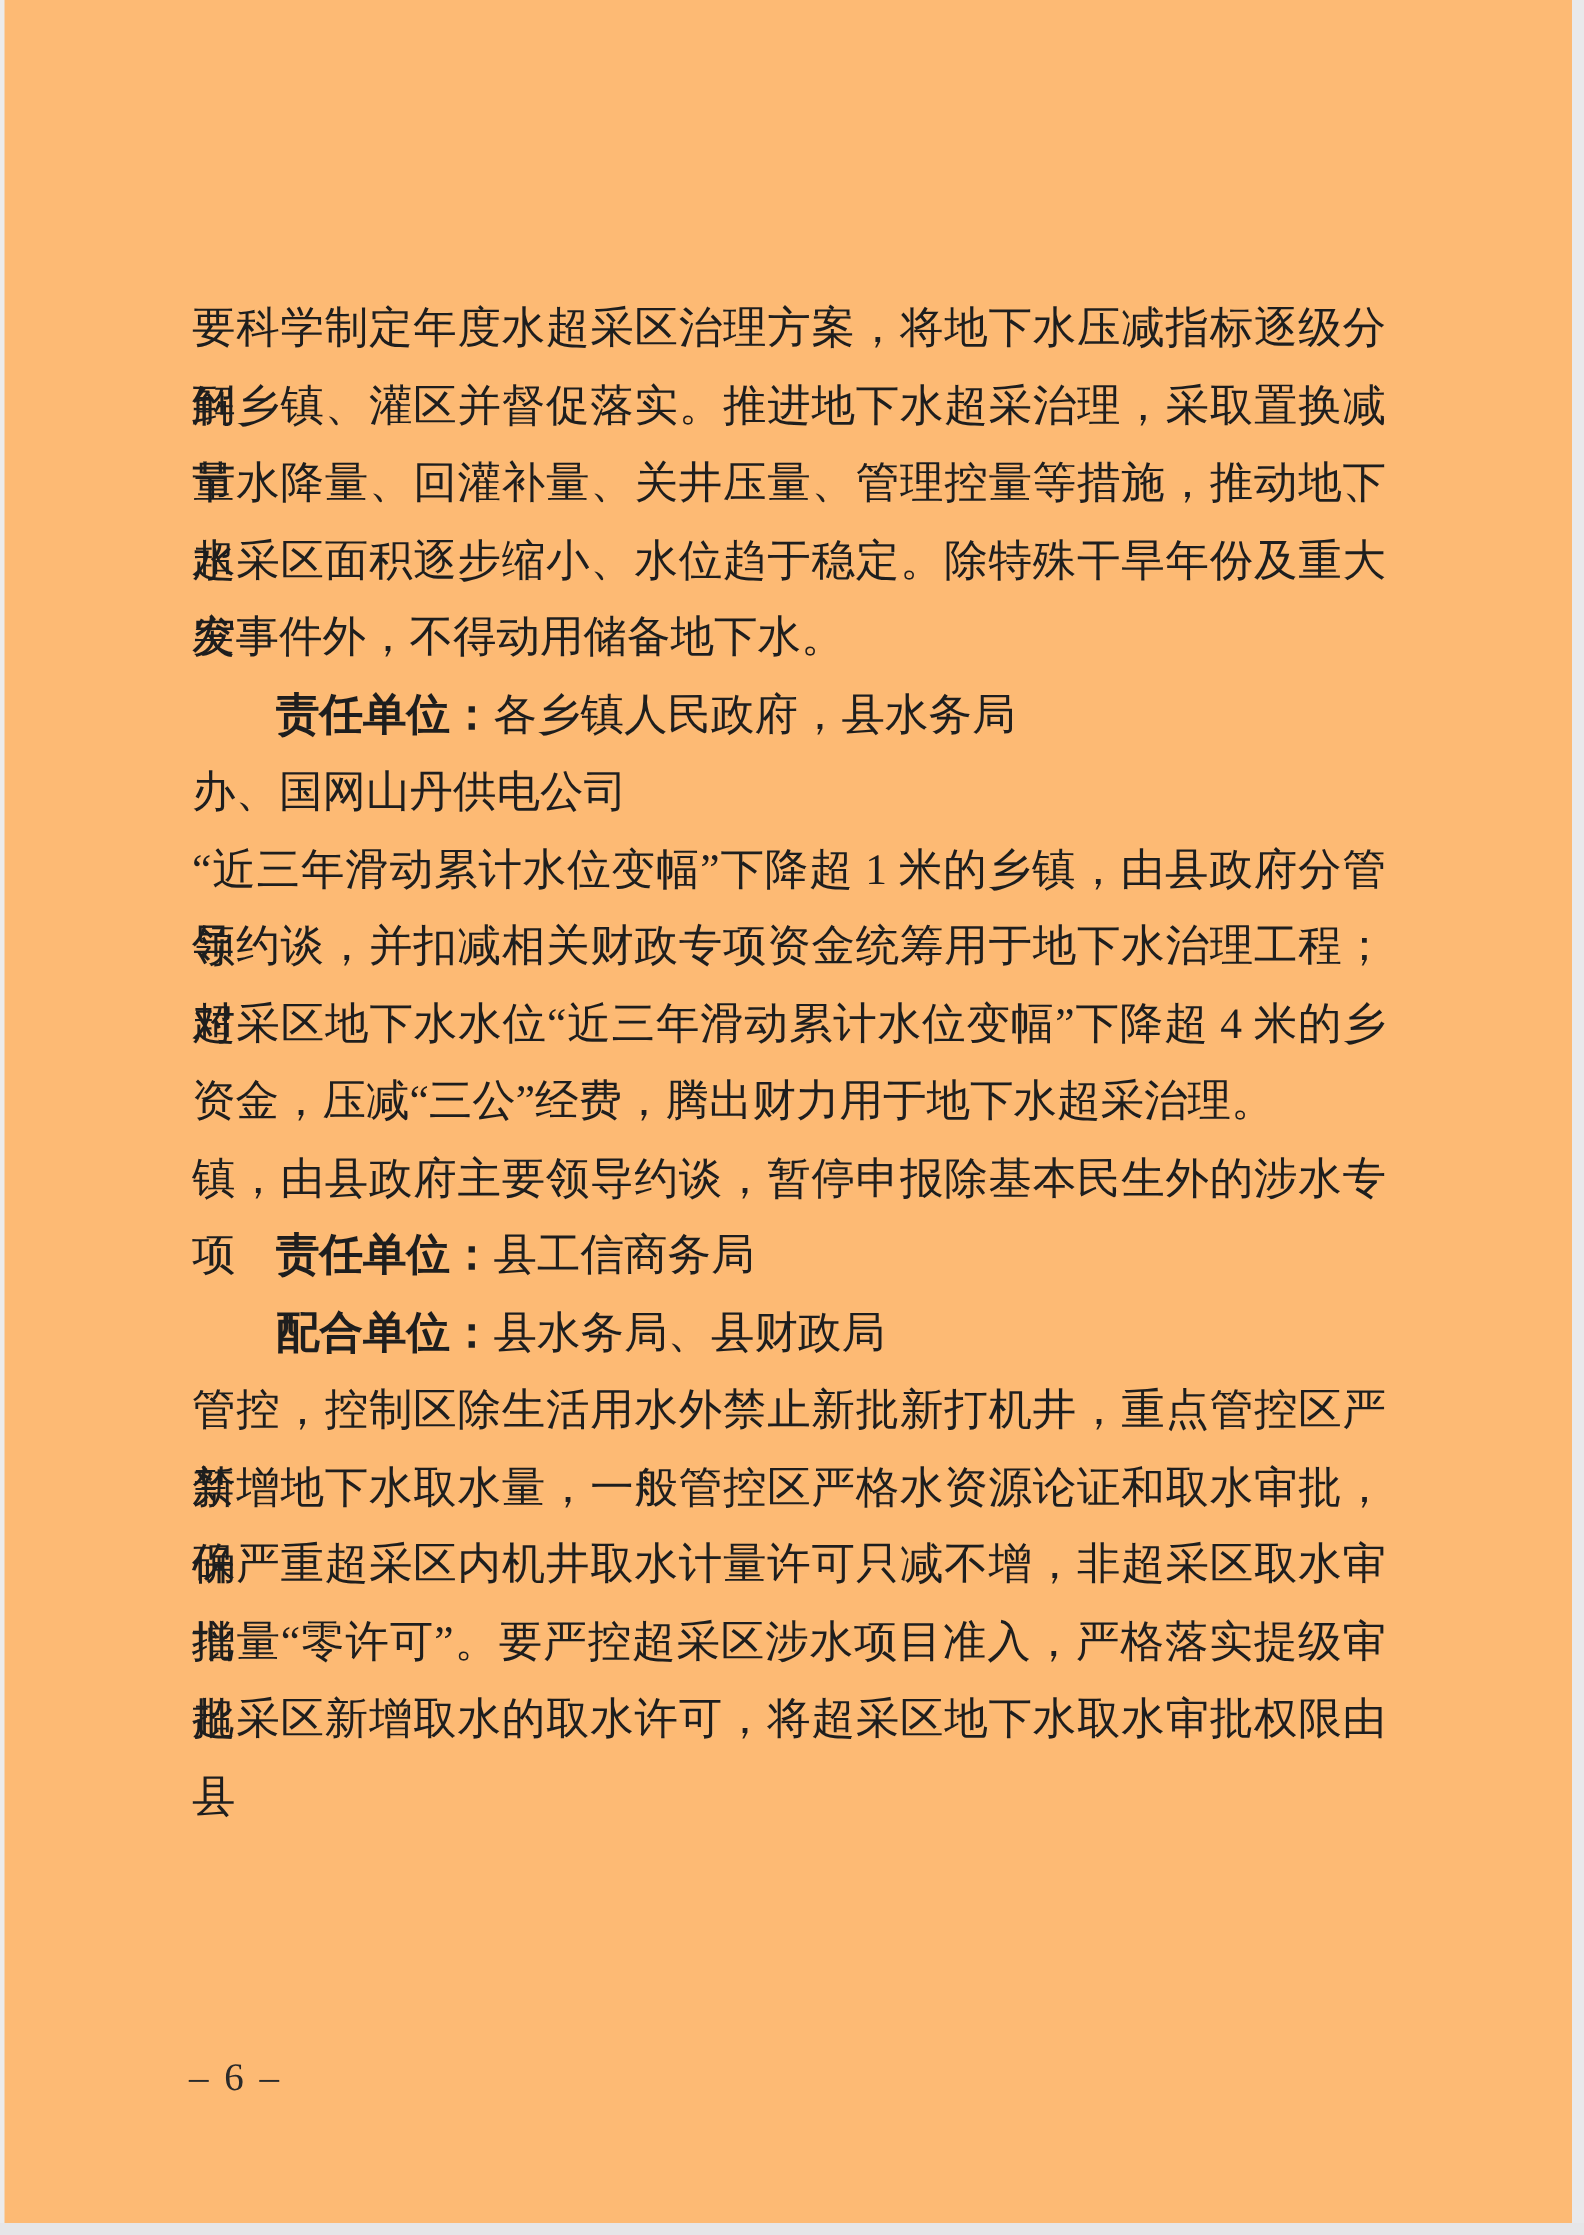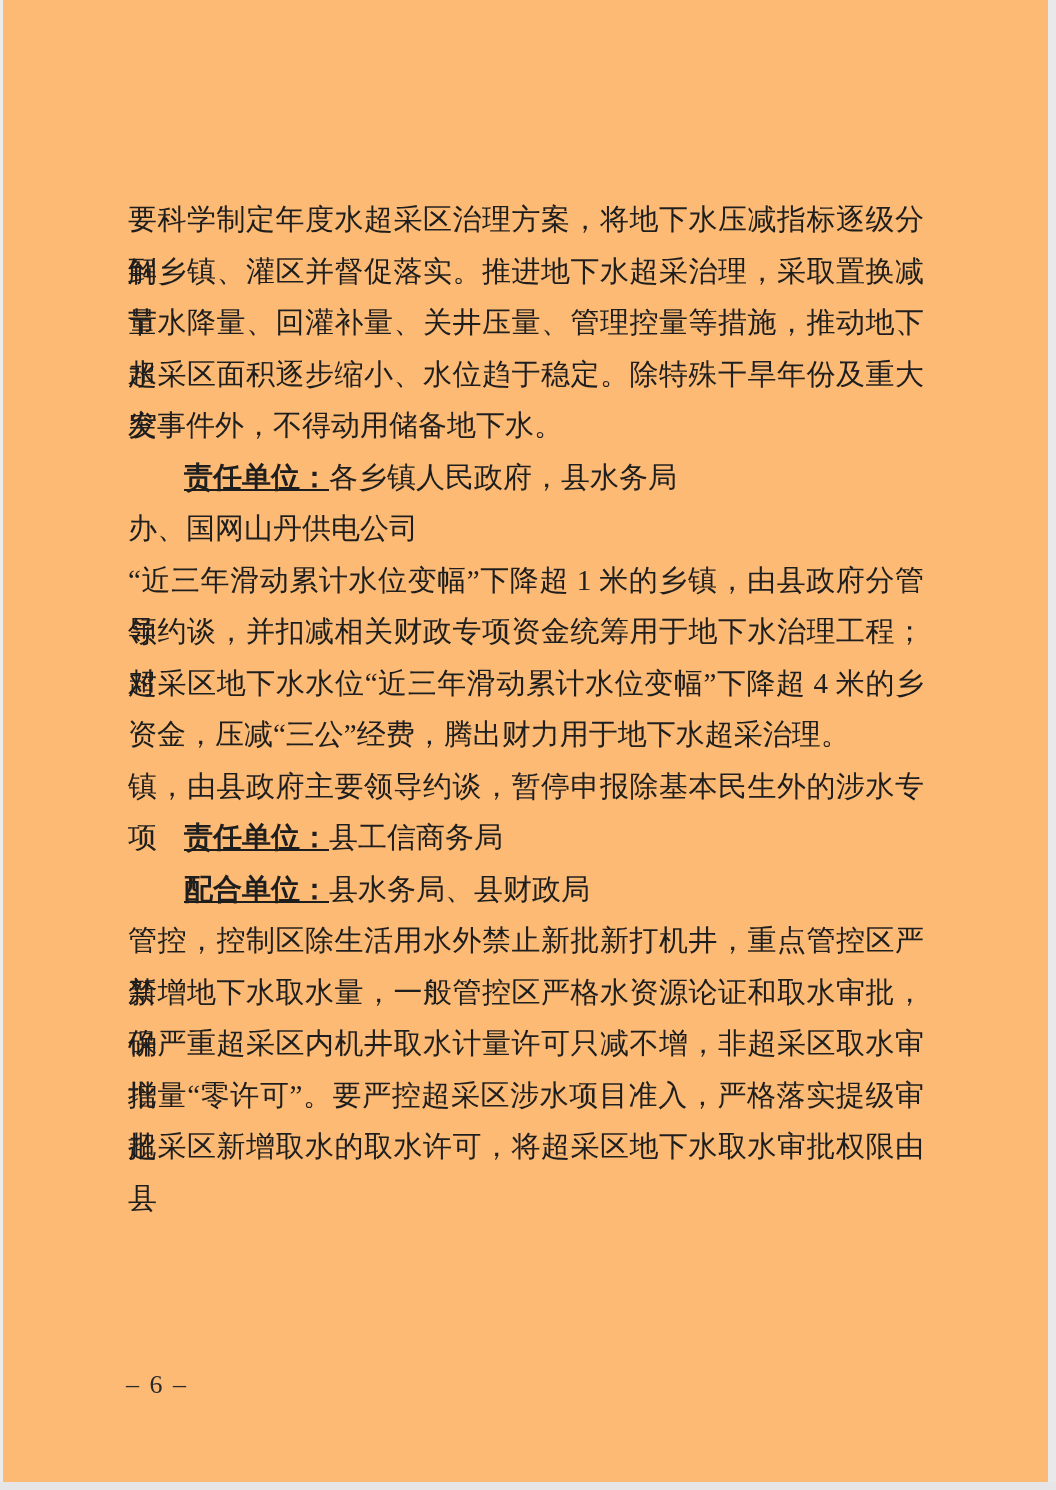--- a/index.html
+++ b/index.html
@@ -53,21 +53,20 @@
   .line.j {
     text-align: justify;
     text-align-last: justify;
     text-justify: inter-character;
   }
   .line.i {
     text-indent: 56px;
   }
   .seg.b {
     font-weight: 700;
-    text-decoration: underline;
   }
   .page-number {
     position: absolute;
     left: 126px;
     top: 1370px;
     font-size: 26px;
     letter-spacing: 2px;
     color: #2a2a2a;
   }
 </style>

